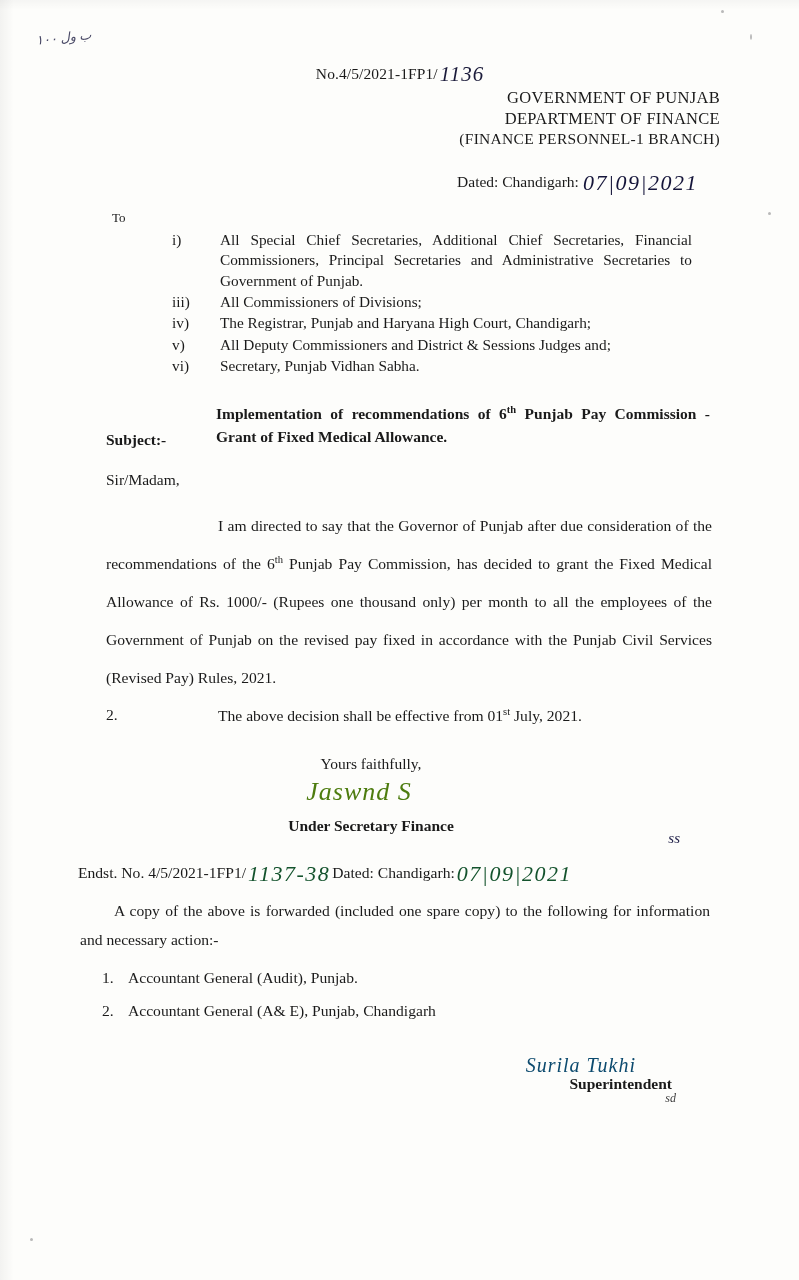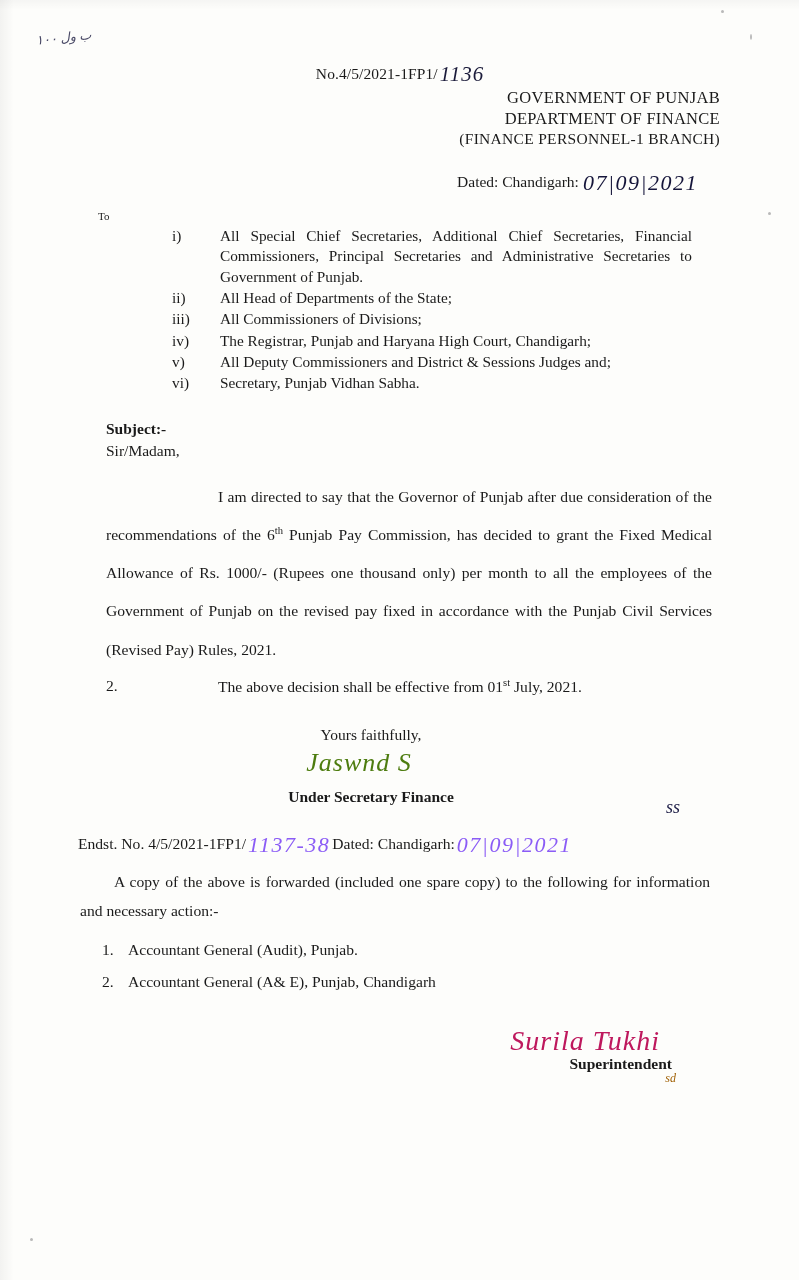--- a/index.html
+++ b/index.html
@@ -92,22 +92,22 @@
     font-size: 22px;
     font-style: italic;
     color: #15153a;
     letter-spacing: 1.5px;
     vertical-align: -3px;
     margin-left: 4px;
   }
 
   .to-label {
     margin-top: 14px;
-    margin-left: 18px;
-    font-size: 11px;
+    margin-left: 32px;
+    font-size: 13px;
   }
 
   .addressee-list {
     margin-top: 4px;
     margin-left: 92px;
     width: 520px;
   }
   .addressee-row {
     display: flex;
     align-items: flex-start;
@@ -140,21 +140,21 @@
     flex: 1 1 auto;
     font-weight: bold;
     font-size: 15.5px;
     text-align: justify;
     line-height: 1.45;
     padding-right: 10px;
   }
   sup { font-size: 0.68em; vertical-align: super; }
 
   .salutation {
-    margin-top: 4px;
+    margin-top: 22px;
     margin-left: 26px;
     font-size: 15.5px;
   }
 
   .para {
     margin-top: 18px;
     font-size: 15.6px;
     line-height: 2.45;
     text-align: justify;
     padding-right: 8px;
@@ -201,37 +201,37 @@
   .sign-desig {
     font-weight: bold;
     font-size: 15.5px;
     margin-top: 10px;
     position: relative;
   }
   .sign-desig .initials {
     position: absolute;
     right: -18px;
     bottom: -12px;
-    font-size: 18px;
+    font-size: 15px;
     font-style: italic;
     color: #22224a;
     font-weight: normal;
   }
 
   .endst-row {
     margin-top: 26px;
     margin-left: -2px;
     font-size: 15.6px;
     white-space: nowrap;
   }
   .endst-row .hand {
     font-family: "Liberation Serif", serif;
     font-style: italic;
     font-size: 22px;
-    color: #8b5cf6;
+    color: #14532d;
     letter-spacing: 1.5px;
     vertical-align: -3px;
     padding: 0 2px;
   }
 
   .copy-para {
     margin-top: 10px;
     font-size: 15.6px;
     line-height: 1.85;
     text-align: justify;
@@ -257,39 +257,39 @@
   }
 
   .super-block {
     margin-top: 26px;
     text-align: right;
     padding-right: 48px;
   }
   .super-scrawl {
     font-family: "Liberation Serif", serif;
     font-style: italic;
-    font-size: 28px;
-    color: #be185d;
+    font-size: 20px;
+    color: #0c4a6e;
     letter-spacing: 1px;
-    margin-right: 12px;
+    margin-right: 36px;
   }
   .super-name {
     font-weight: bold;
     font-size: 15.5px;
     margin-top: -2px;
     position: relative;
   }
   .super-name .initials {
     position: absolute;
     right: -4px;
     bottom: -13px;
     font-size: 12px;
     font-style: italic;
     font-weight: normal;
-    color: #a16207;
+    color: #404040;
   }
 </style>
 </head>
 <body>
 
 <div class="page">
 
   <div class="marginalia">ب ول ١٠٠</div>
 
   <div class="speck" style="left:721px; top:10px; width:3px; height:3px;"></div>
@@ -312,43 +312,42 @@
     </div>
 
     <div class="to-label">To</div>
 
     <div class="addressee-list">
       <div class="addressee-row">
         <span class="num">i)</span>
         <span class="txt">All Special Chief Secretaries, Additional Chief Secretaries, Financial Commissioners, Principal Secretaries and Administrative Secretaries to Government of Punjab.</span>
       </div>
       <div class="addressee-row">
-        <span class="num">ii)</span>
-        <span class="txt">All Head of Departments of the State;</span>
-      </div>
-      <div class="addressee-row">
         <span class="num">iii)</span>
         <span class="txt">All Commissioners of Divisions;</span>
       </div>
       <div class="addressee-row">
         <span class="num">iv)</span>
         <span class="txt">The Registrar, Punjab and Haryana High Court, Chandigarh;</span>
       </div>
       <div class="addressee-row">
         <span class="num">v)</span>
         <span class="txt">All Deputy Commissioners and District &amp; Sessions Judges and;</span>
       </div>
       <div class="addressee-row">
         <span class="num">vi)</span>
         <span class="txt">Secretary, Punjab Vidhan Sabha.</span>
       </div>
     </div>
 
     <div class="subject-block">
       <div class="subject-label">Subject:-</div>
+      <div class="subject-text">
+        <span>Implementation of recommendations of 6</span><sup>th</sup><span> Punjab Pay Commission -  Grant of Fixed Medical Allowance.</span>
+      </div>
     </div>
 
     <div class="salutation">Sir/Madam,</div>
 
     <div class="para">
       <span class="indent"></span><span>I am directed to say that the Governor of Punjab after due consideration of the recommendations of the 6</span><sup>th</sup><span> Punjab Pay Commission, has decided to grant the Fixed Medical Allowance of Rs. 1000/- (Rupees one thousand only) per month to all the employees of the Government of Punjab on the revised pay fixed in accordance with the Punjab Civil Services (Revised Pay) Rules, 2021.</span>
     </div>
 
     <div class="numbered-para">
       <span class="n">2.</span>

